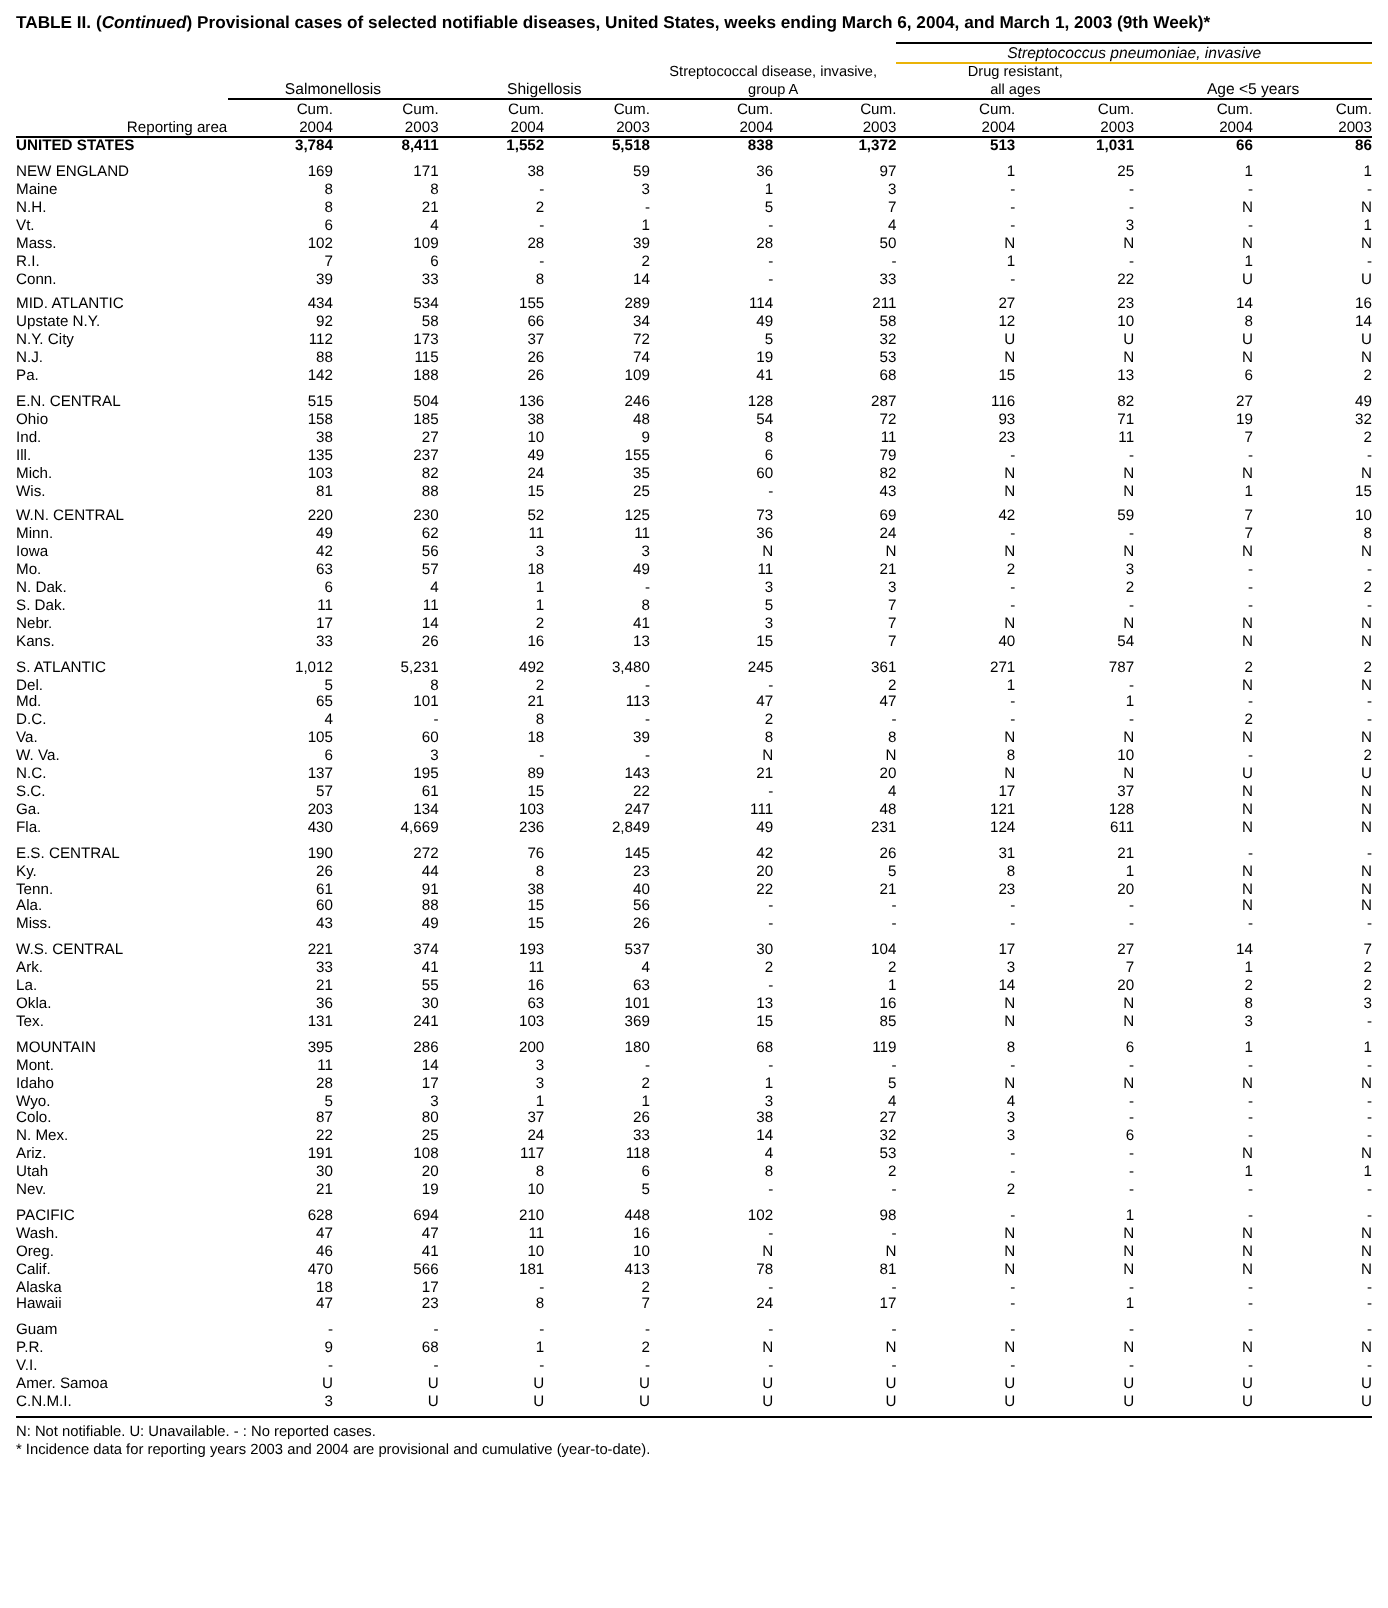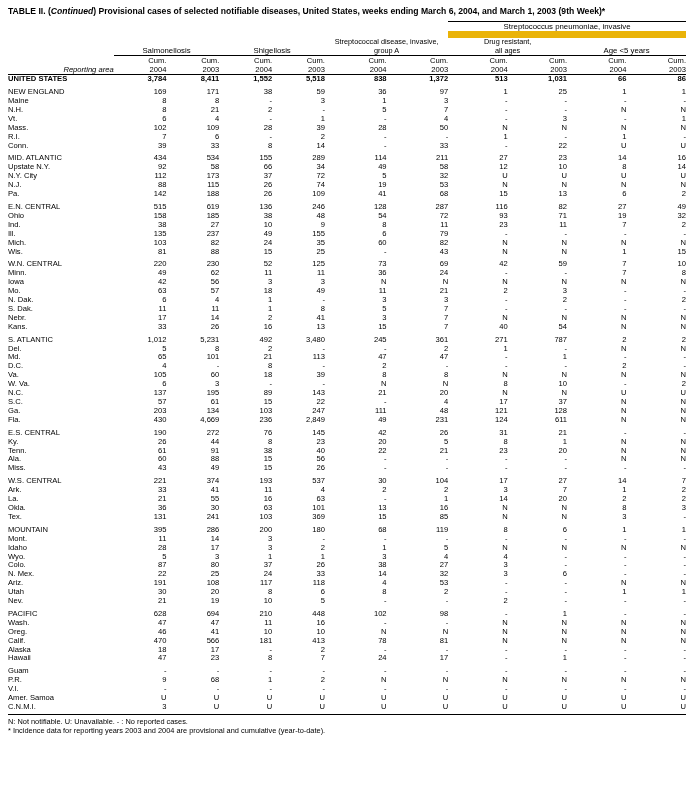--- a/index.html
+++ b/index.html
@@ -49,37 +49,37 @@
   }
   .line-top { border-top: 1px solid #000; }
   .line-bot { border-bottom: 1px solid #000; }
   .grp {
     border-bottom: 1px solid #000;
     text-align: center;
     font-size: 7.8px;
     padding-bottom: 1px;
   }
   .grp-wide {
-    border-bottom: 7px solid #eab308;
+    border-bottom: 1px solid #eab308;
     text-align: center;
     font-size: 7.8px;
+    font-style: italic;
     padding-bottom: 1px;
   }
   .sub {
     text-align: center;
     font-size: 7.6px;
     line-height: 8.5px;
     padding-bottom: 2px;
   }
   .reporting-area-hdr {
     text-align: left;
     vertical-align: bottom;
     font-size: 7.6px;
     padding-bottom: 2px;
-    font-style: italic;
   }
   td.area {
     text-align: left;
     white-space: nowrap;
     padding-left: 1px;
   }
   td.num {
     text-align: right;
     padding-right: 6px;
     white-space: nowrap;
@@ -329,21 +329,21 @@
           <td class="num">13</td>
           <td class="num">6</td>
           <td class="num">2</td>
         </tr>
         <tr class="spacer">
           <td colspan="11"></td>
         </tr>
         <tr class="data">
           <td class="area">E.N. CENTRAL</td>
           <td class="num">515</td>
-          <td class="num">619</td>
+          <td class="num">504</td>
           <td class="num">136</td>
           <td class="num">246</td>
           <td class="num">128</td>
           <td class="num">287</td>
           <td class="num">116</td>
           <td class="num">82</td>
           <td class="num">27</td>
           <td class="num">49</td>
         </tr>
         <tr class="data">

